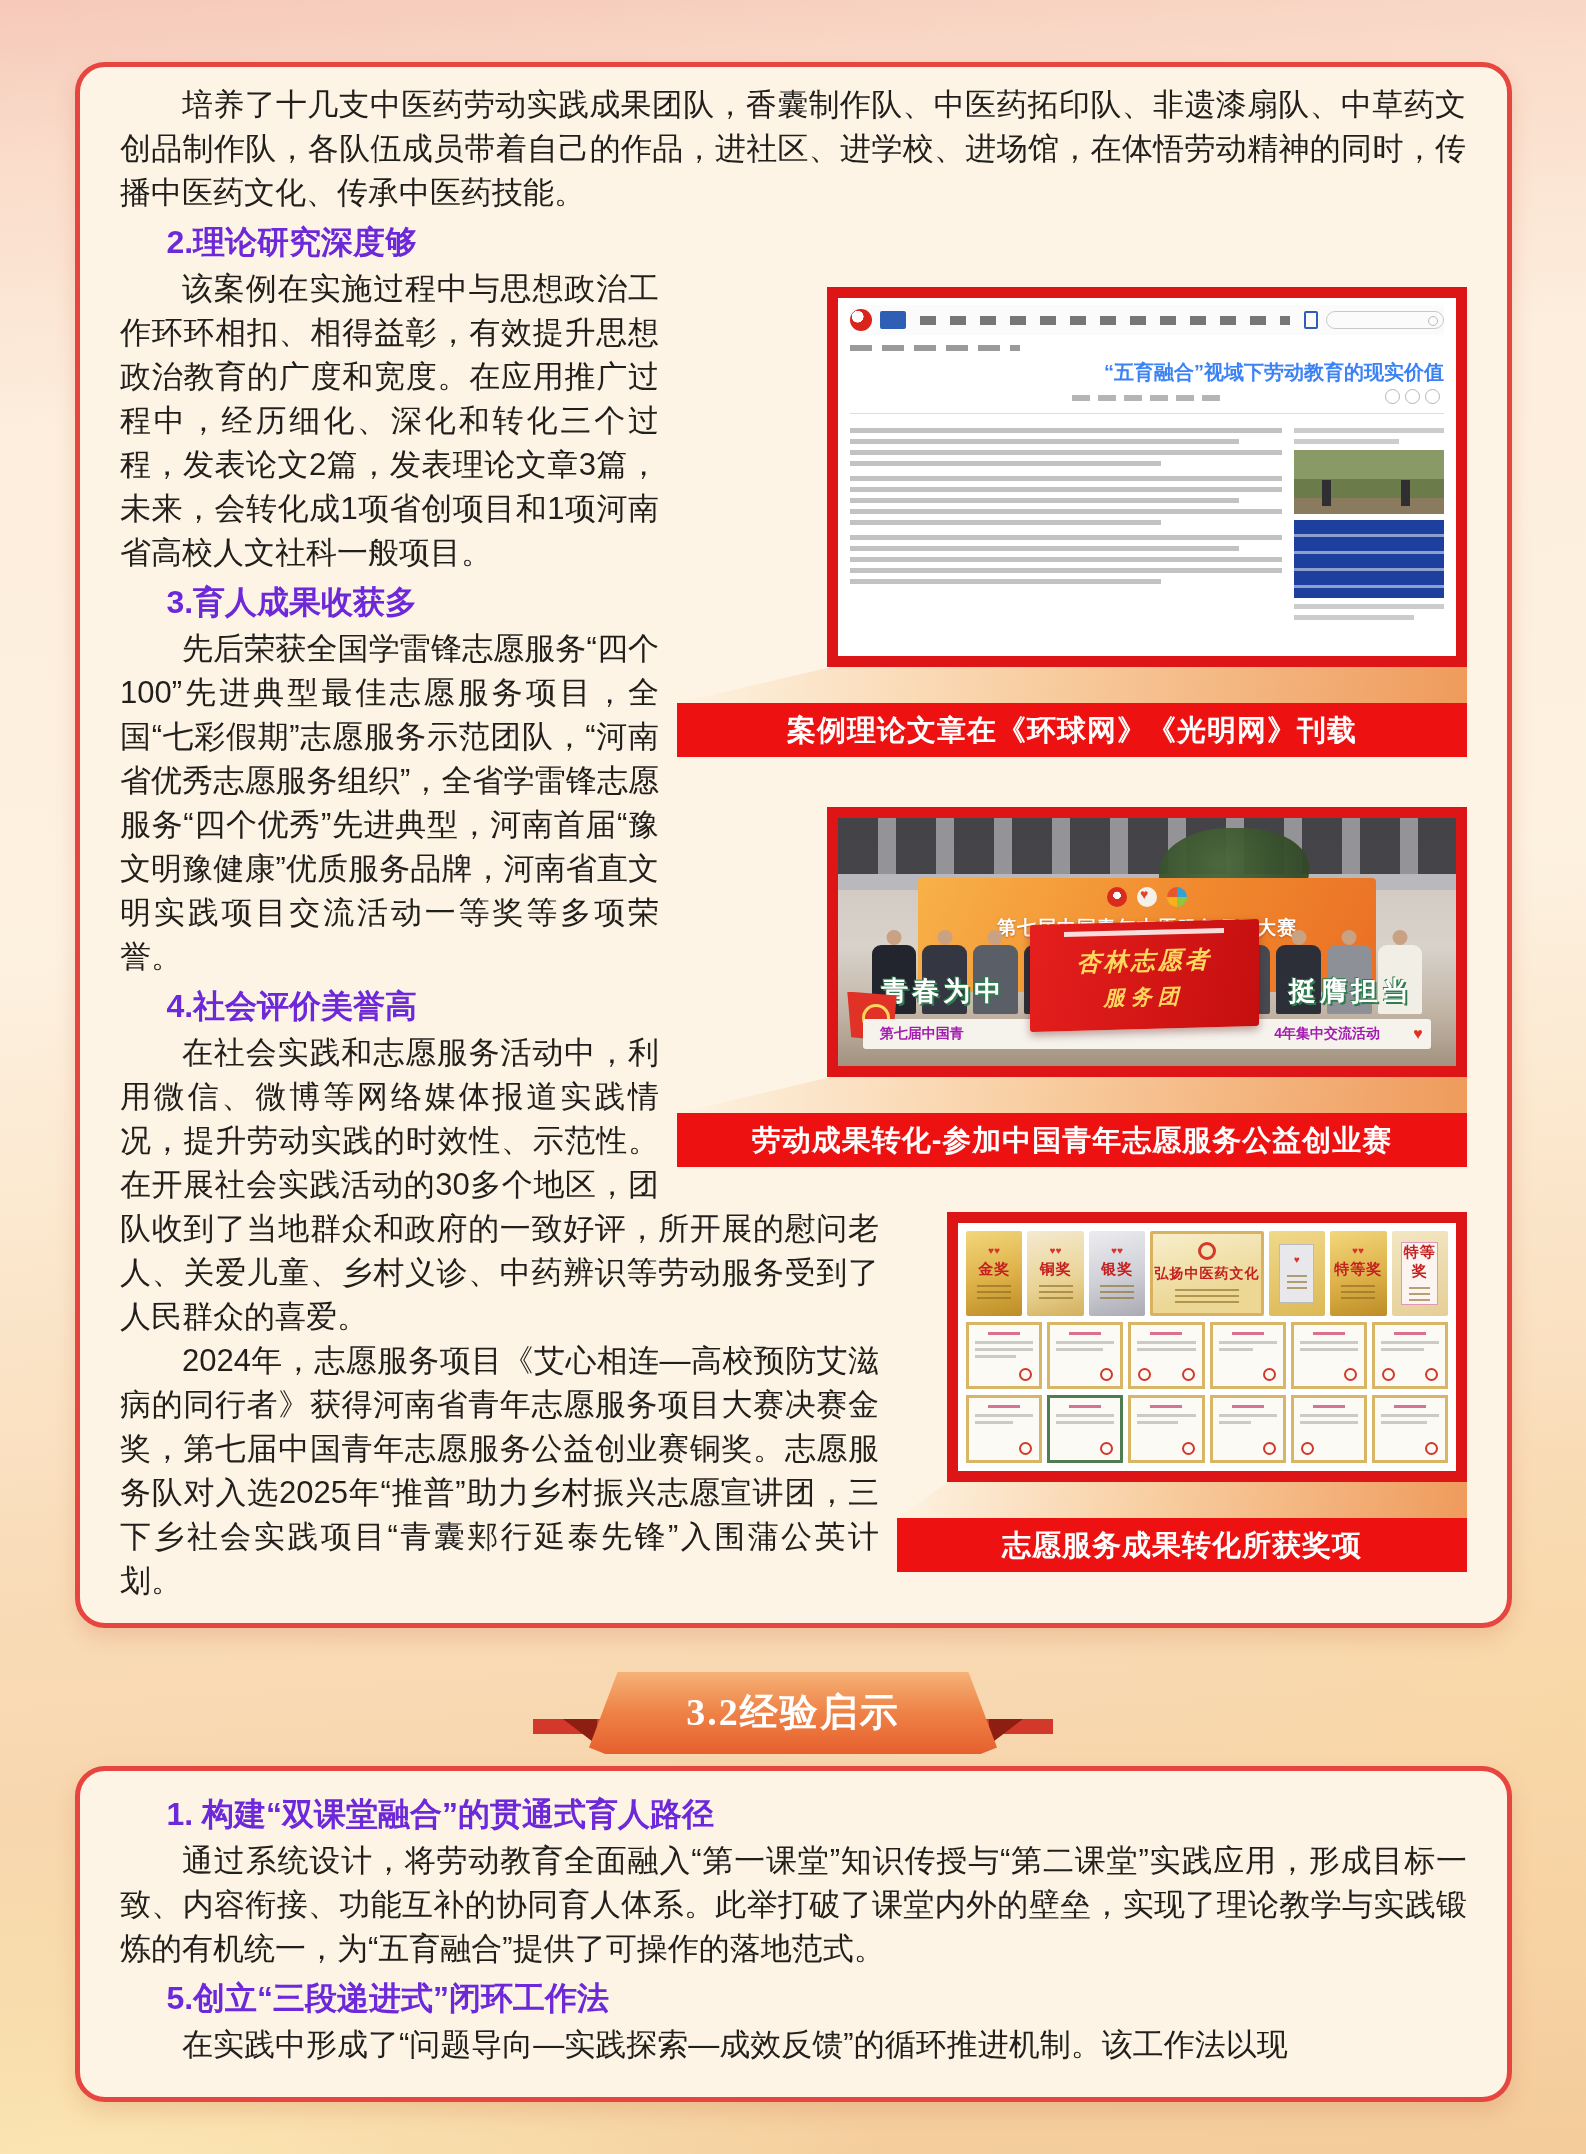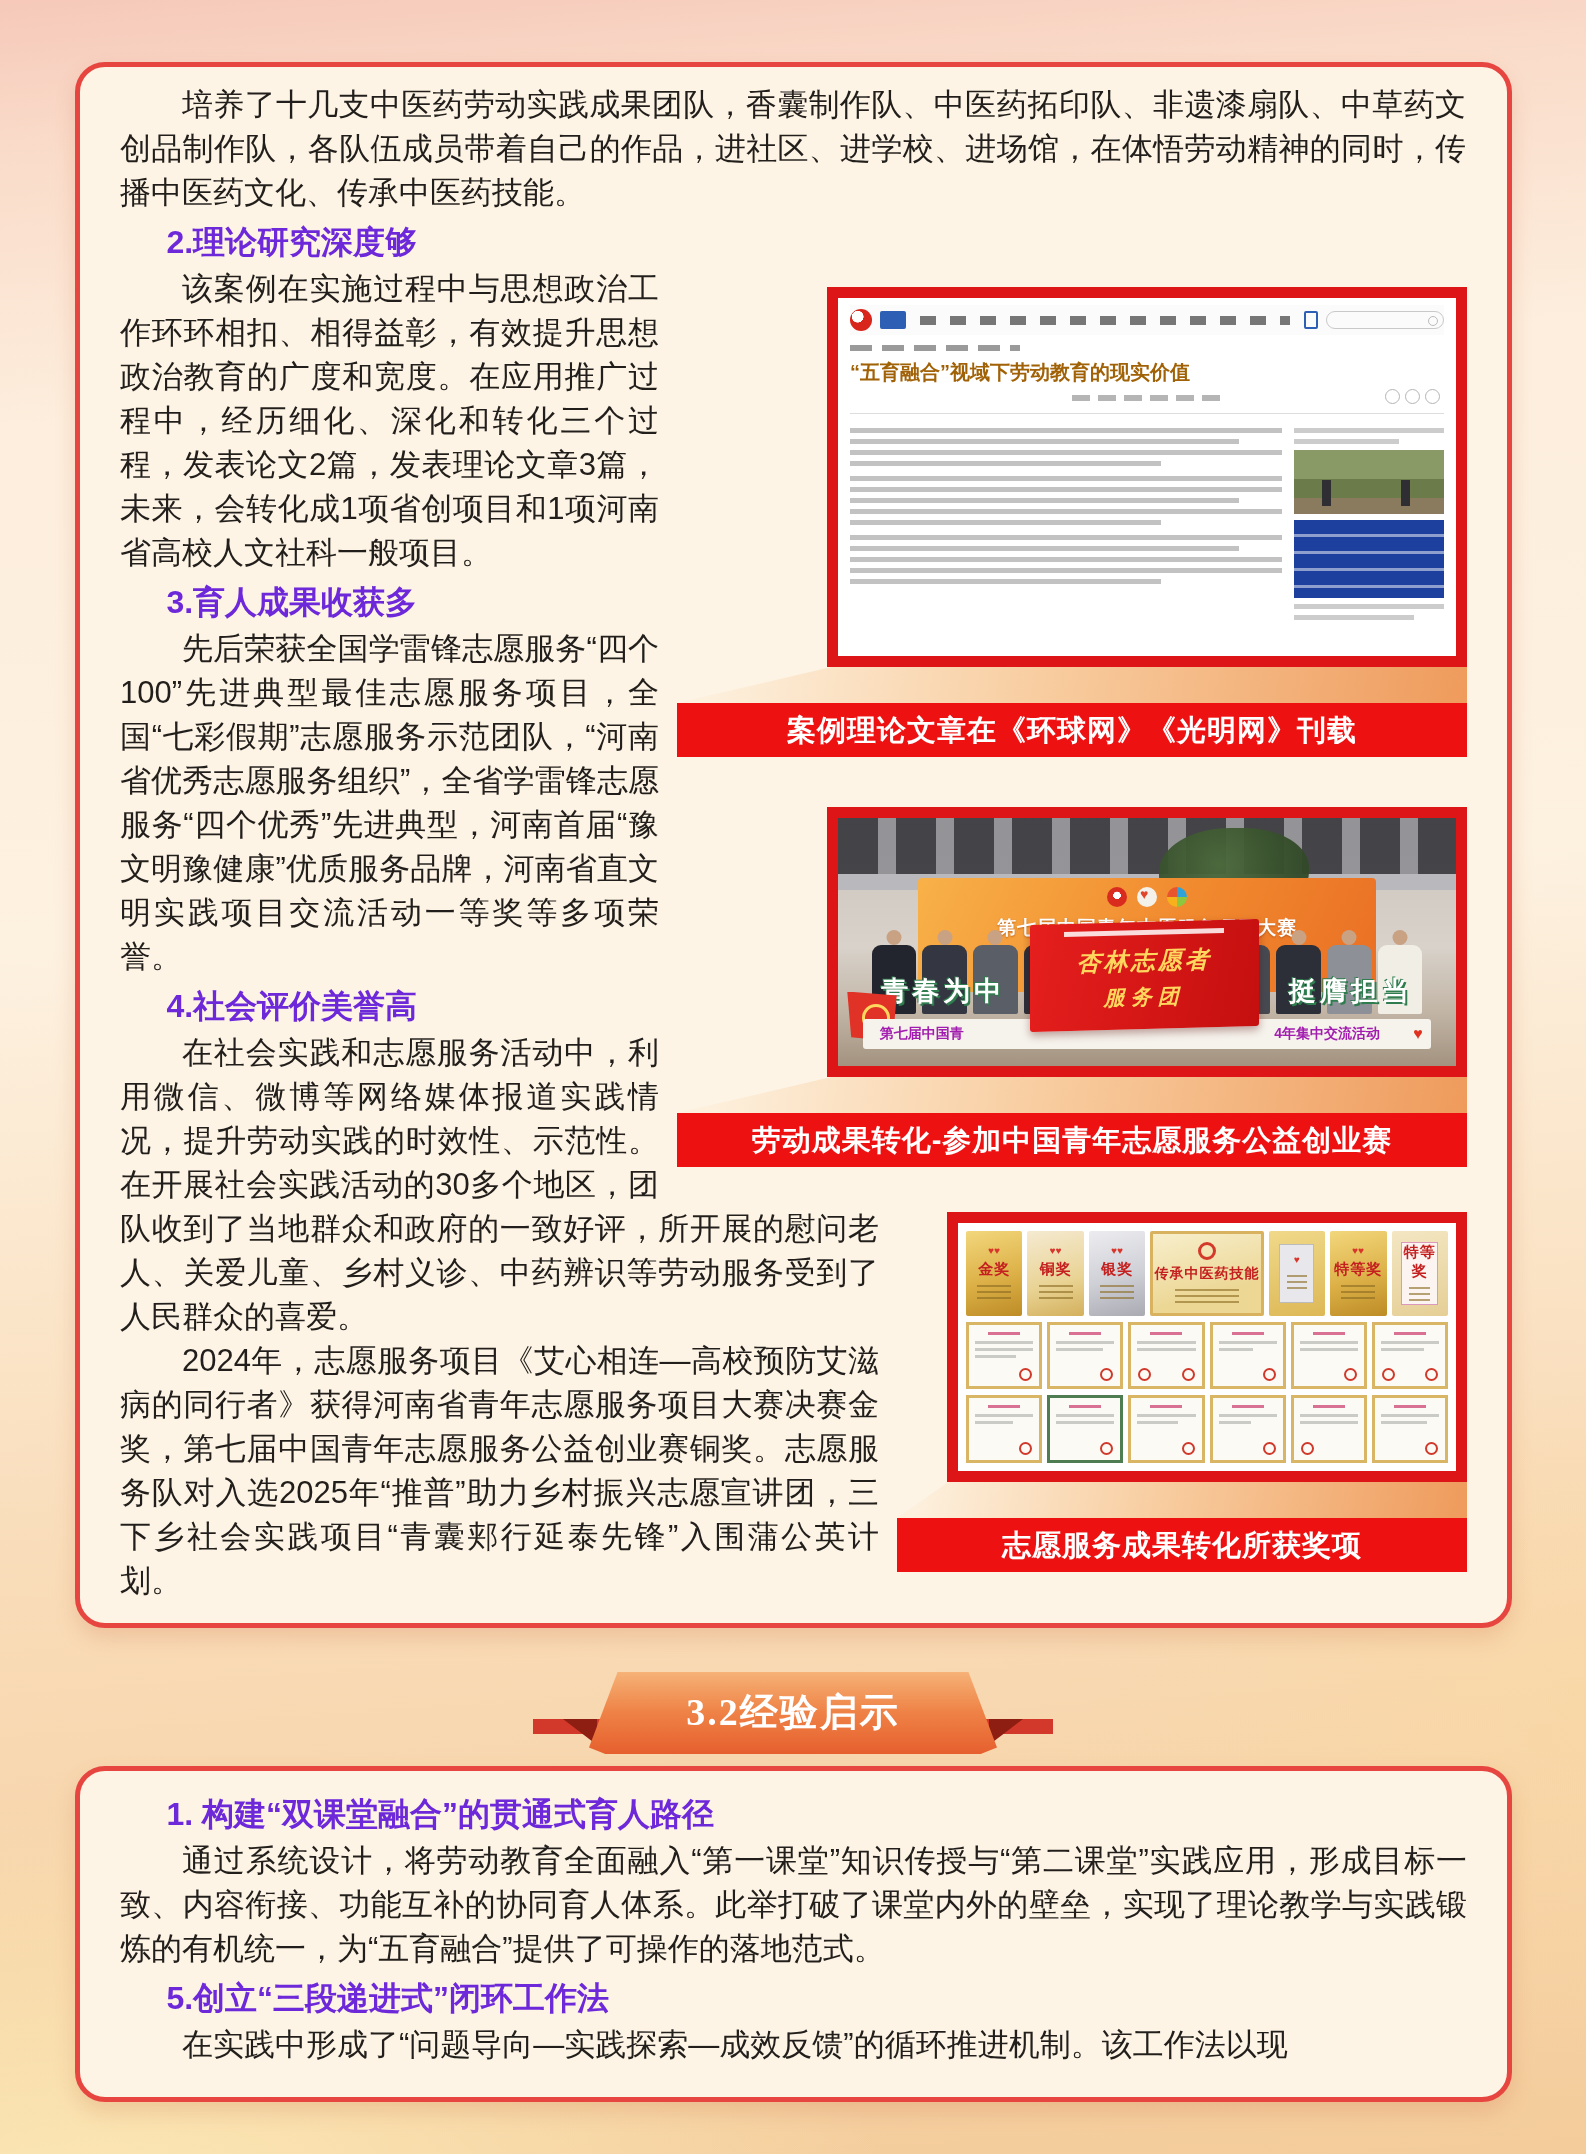--- a/index.html
+++ b/index.html
@@ -44,21 +44,21 @@
     background:radial-gradient(circle at 35% 35%, #fff 0 28%, transparent 30%), #d8261d; }
   .logo-box { width:26px; height:18px; background:#2d5fb4; border-radius:2px; }
   .navline { flex:1; height:9px; margin:0 6px;
     background:repeating-linear-gradient(90deg,#4a4a4a 0 16px,transparent 16px 30px); opacity:.75; }
   .doc-ic { width:14px; height:18px; border:2px solid #2d5fb4; border-radius:2px; }
   .search-pill { width:118px; height:18px; border:1px solid #c9c9c9; border-radius:9px; position:relative; }
   .search-pill::after { content:""; position:absolute; right:5px; top:4px; width:8px; height:8px;
     border:1px solid #bbb; border-radius:50%; }
   .crumb { width:170px; height:6px; margin:10px 0 4px;
     background:repeating-linear-gradient(90deg,#9a9a9a 0 22px,transparent 22px 32px); }
-  .web-title { font-size:20px; line-height:26px; font-weight:bold; color:#a16207; text-align:left; margin:8px 0 4px; }
+  .web-title { font-size:20px; line-height:26px; font-weight:bold; color:#3b82f6; text-align:right; margin:8px 0 4px; }
   .meta-row { position:relative; height:18px; margin-bottom:6px; }
   .meta-bar { position:absolute; left:50%; transform:translateX(-50%); top:6px; width:150px; height:6px;
     background:repeating-linear-gradient(90deg,#b5b5b5 0 18px,transparent 18px 26px); }
   .meta-ics { position:absolute; right:4px; top:0; display:flex; gap:5px; }
   .meta-ics i { width:15px; height:15px; border:1px solid #b5b5b5; border-radius:50%; }
   .web-hr { border-top:1px solid #ddd; margin:4px 0 8px; }
   .web-body { display:flex; gap:12px; }
   .web-col { flex:1; }
   .tlg { margin-bottom:10px; }
   .tl { height:5px; background:#8f8f8f; opacity:.55; margin:6px 0; }
@@ -288,21 +288,21 @@
             <div class="lbl">铜奖</div>
               <div class="sub"></div>
           </div>
           <div class="plaque pl-silver">
             <div class="hearts">♥♥</div>
             <div class="lbl">银奖</div>
               <div class="sub"></div>
           </div>
           <div class="plaque pl-big">
             <div class="seal"></div>
-            <div class="lbl">传承中医药技能</div>
+            <div class="lbl">弘扬中医药文化</div>
               <div class="sub"></div>
           </div>
           <div class="plaque pl-inner">
             <div class="panel">
                 <div class="hearts">♥</div>
                 <div class="sub"></div>
               </div>
           </div>
           <div class="plaque">
             <div class="hearts">♥♥</div>

